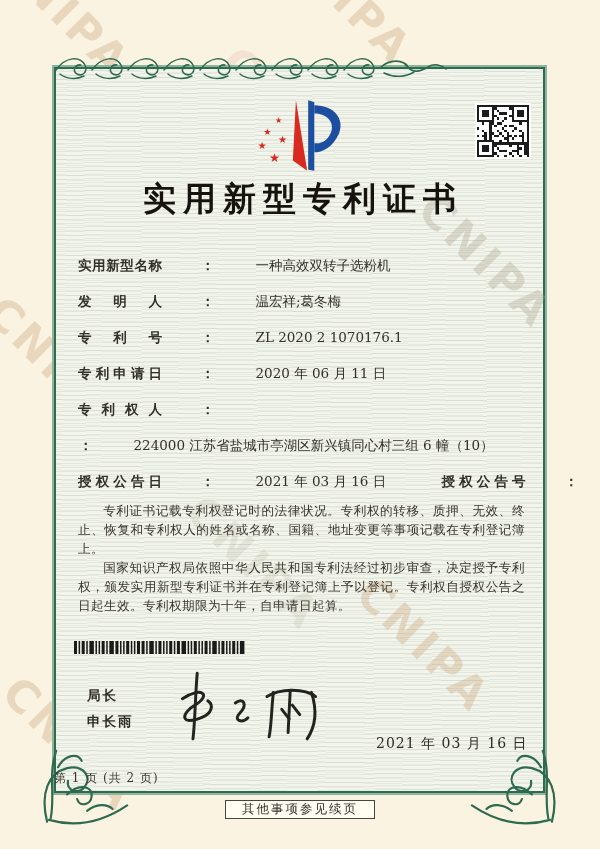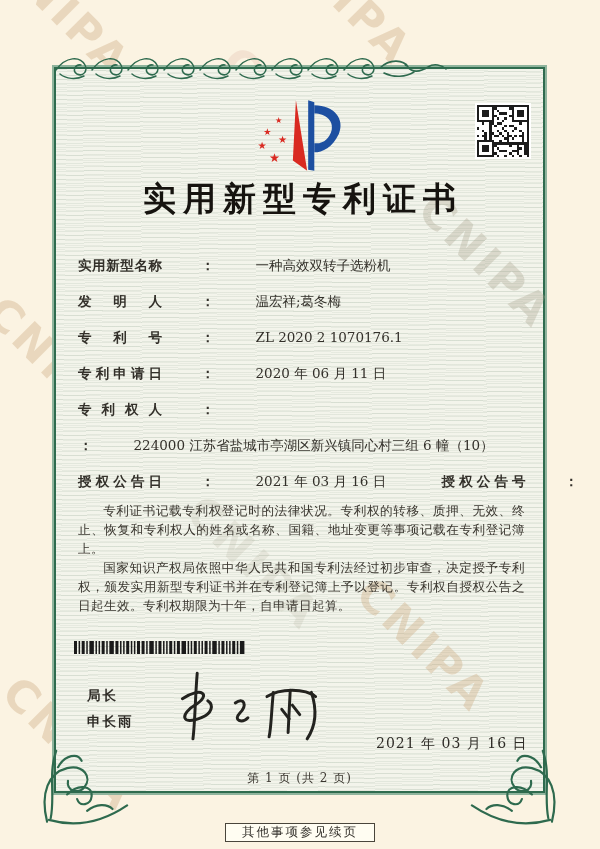--- a/index.html
+++ b/index.html
@@ -42,29 +42,29 @@
 
   .barcode{left:20px;top:572px;width:172px;height:13px;}
 
   .signer{left:33px;font-family:"DejaVu Sans","Liberation Sans",sans-serif;font-weight:700;
           font-size:13.5px;color:#2e2b26;letter-spacing:2px;text-align:right;}
   .signer-title{top:620px;}
   .signer-name{top:646px;}
   .signature{left:115px;top:600px;width:160px;height:74px;}
   .issue-date{left:322px;top:668px;font-size:14px;letter-spacing:1px;color:#2e2b26;}
 
-  .page-footer{left:0;bottom:6px;width:100%;text-align:center;font-size:12px;color:#3a362f;letter-spacing:1px;}
+  .page-footer{left:0;bottom:6px;width:100%;font-size:12px;color:#3a362f;letter-spacing:1px;}
 
   
   .top-ornament{left:0;top:-15px;width:440px;height:34px;pointer-events:none;}
   .flourish{width:100px;height:100px;pointer-events:none;}
   .flourish-left{left:-16px;bottom:-36px;}
   .flourish-right{right:-16px;bottom:-36px;transform:scaleX(-1);}
 
-  .cont-box{position:absolute;left:50%;top:823px;transform:translateX(-50%);
+  .cont-box{position:absolute;left:50%;top:800px;transform:translateX(-50%);
             border:1px solid #49453b;background:#fffdf2;padding:0 16px;
             font-size:12.5px;letter-spacing:2px;color:#33302a;white-space:nowrap;}
 </style>
 </head>
 <body>
 
 <div class="page">
 
   <span class="wm wm-tan" style="left:-20px;top:-15px;">CNIPA</span>
   <span class="wm wm-tan" style="left:262px;top:-28px;">CNIPA</span>

